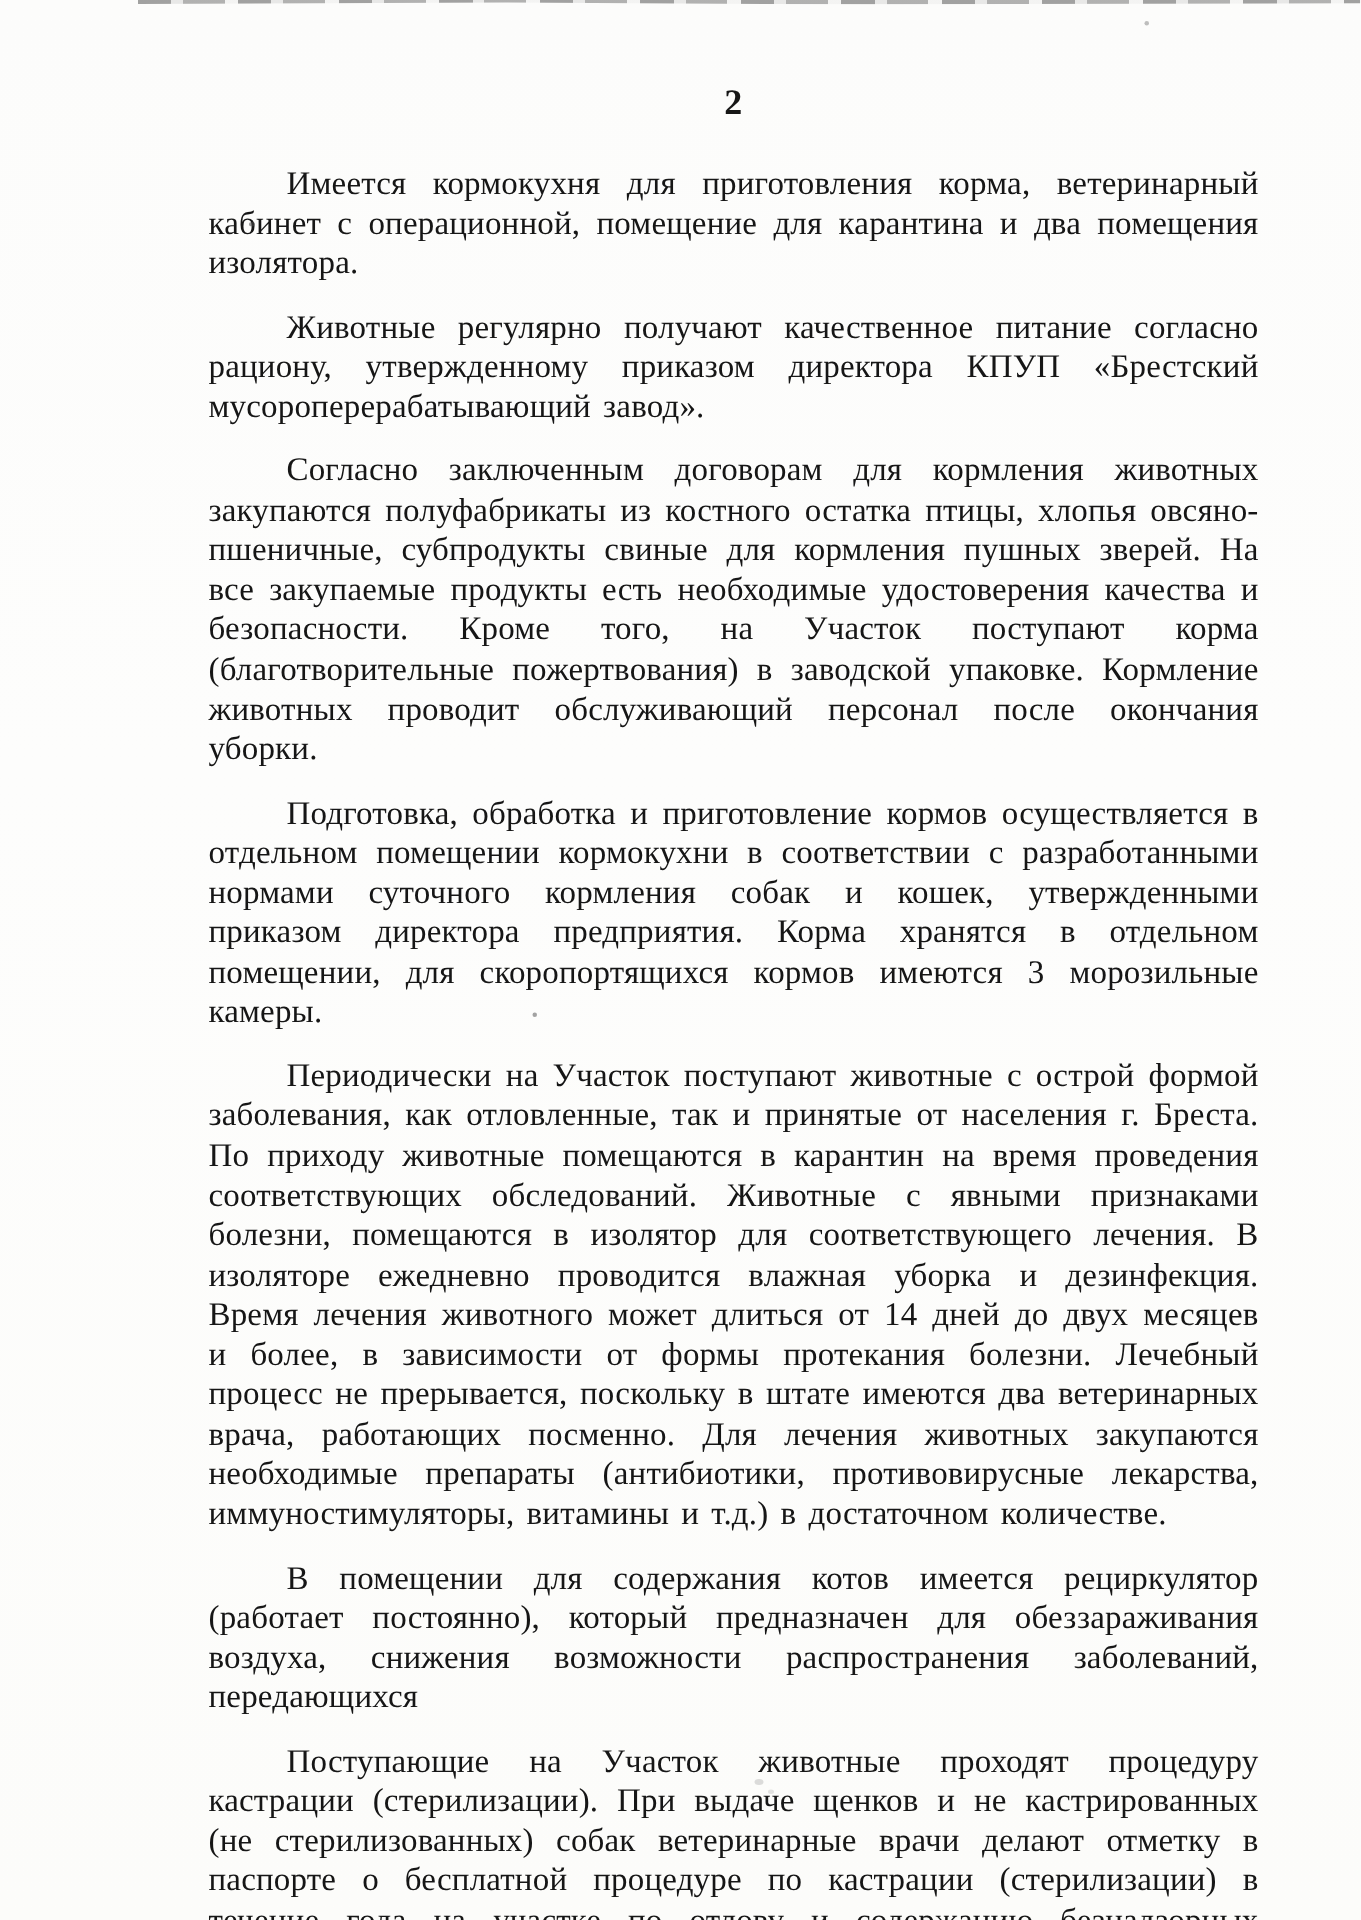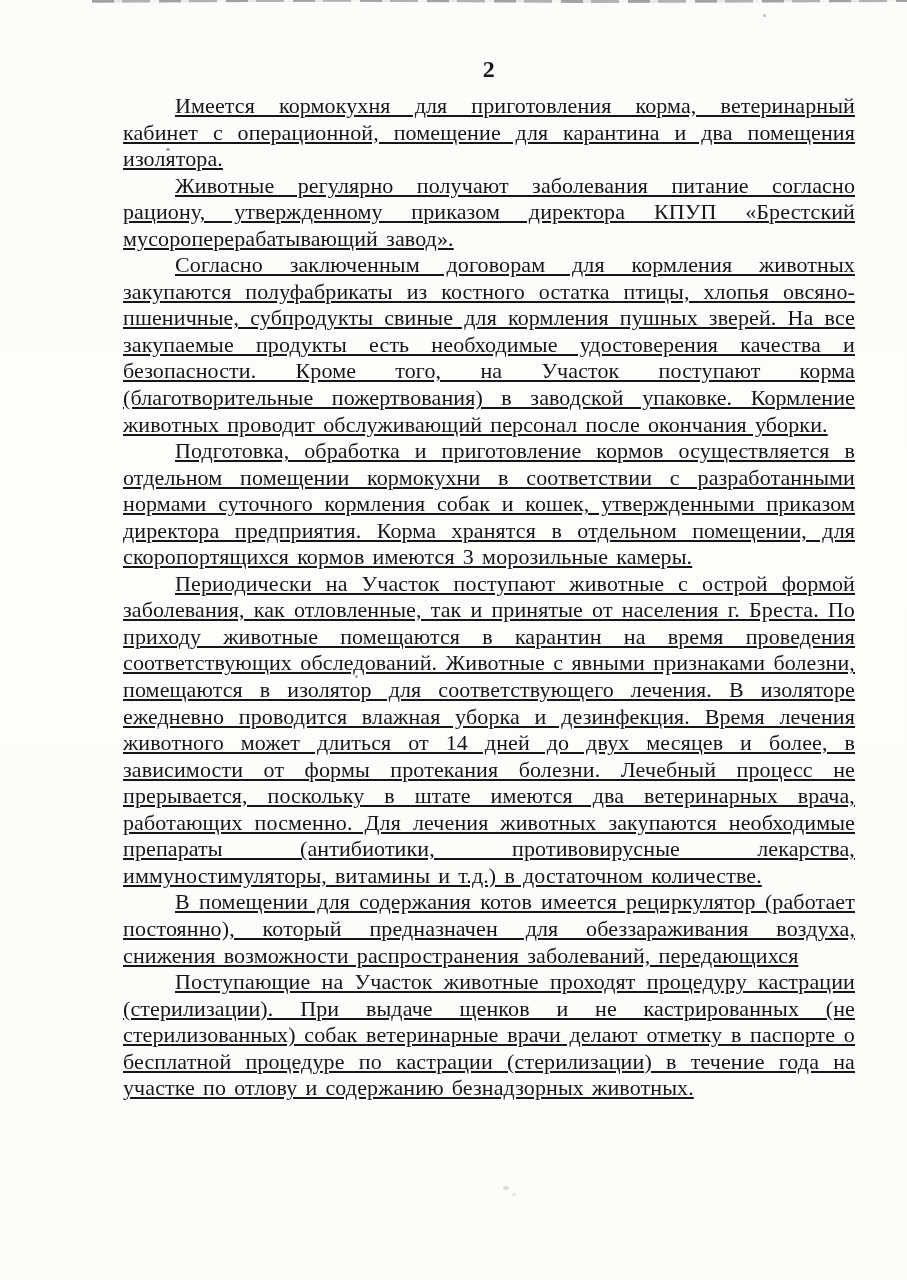--- a/index.html
+++ b/index.html
@@ -50,24 +50,23 @@
     top: 93px;
     left: 123px;
     width: 732px;
     font-size: 22px;
     line-height: 26.55px;
     text-align: justify;
     word-spacing: 2.5px;
     letter-spacing: 0.12px;
   }
   .body-text p {
-    margin: 0;
+    margin: 16px;
     padding: 0;
     text-indent: 52px;
-    text-decoration: underline;
   }
   .speck {
     position: absolute;
     background: #4a4a4a;
     border-radius: 50%;
   }
   .speck.s1 { left: 166px; top: 148px; width: 4px; height: 3px; opacity: 0.55; }
   .speck.s2 { left: 355px; top: 675px; width: 3px; height: 3px; opacity: 0.5; }
   .speck.s3 { left: 763px; top: 14px;  width: 3px; height: 3px; opacity: 0.35; }
   .speck.s4 { left: 503px; top: 1186px; width: 6px; height: 4px; opacity: 0.18; }
@@ -77,21 +76,21 @@
 <body>
 
 <div class="page">
 
   <div class="top-edge-artifact"></div>
 
   <div class="page-number">2</div>
 
   <div class="body-text">
     <p>Имеется кормокухня для приготовления корма, ветеринарный кабинет с операционной, помещение для карантина и два помещения изолятора.</p>
-    <p>Животные регулярно получают заболевания питание согласно рациону, утвержденному приказом директора КПУП «Брестский мусороперерабатывающий завод».</p>
+    <p>Животные регулярно получают качественное питание согласно рациону, утвержденному приказом директора КПУП «Брестский мусороперерабатывающий завод».</p>
     <p>Согласно заключенным договорам для кормления животных закупаются полуфабрикаты из костного остатка птицы, хлопья овсяно-пшеничные, субпродукты свиные для кормления пушных зверей. На все закупаемые продукты есть необходимые удостоверения качества и безопасности. Кроме того, на Участок поступают корма (благотворительные пожертвования) в заводской упаковке. Кормление животных проводит обслуживающий персонал после окончания уборки.</p>
     <p>Подготовка, обработка и приготовление кормов осуществляется в отдельном помещении кормокухни в соответствии с разработанными нормами суточного кормления собак и кошек, утвержденными приказом директора предприятия. Корма хранятся в отдельном помещении, для скоропортящихся кормов имеются 3 морозильные камеры.</p>
     <p>Периодически на Участок поступают животные с острой формой заболевания, как отловленные, так и принятые от населения г. Бреста. По приходу животные помещаются в карантин на время проведения соответствующих обследований. Животные с явными признаками болезни, помещаются в изолятор для соответствующего лечения. В изоляторе ежедневно проводится влажная уборка и дезинфекция. Время лечения животного может длиться от 14 дней до двух месяцев и более, в зависимости от формы протекания болезни. Лечебный процесс не прерывается, поскольку в штате имеются два ветеринарных врача, работающих посменно. Для лечения животных закупаются необходимые препараты (антибиотики, противовирусные лекарства, иммуностимуляторы, витамины и т.д.) в достаточном количестве.</p>
     <p>В помещении для содержания котов имеется рециркулятор (работает постоянно), который предназначен для обеззараживания воздуха, снижения возможности распространения заболеваний, передающихся</p>
     <p>Поступающие на Участок животные проходят процедуру кастрации (стерилизации). При выдаче щенков и не кастрированных (не стерилизованных) собак ветеринарные врачи делают отметку в паспорте о бесплатной процедуре по кастрации (стерилизации) в течение года на участке по отлову и содержанию безнадзорных животных.</p>
   </div>
 
   <div class="speck s1"></div>
   <div class="speck s2"></div>
   <div class="speck s3"></div>

